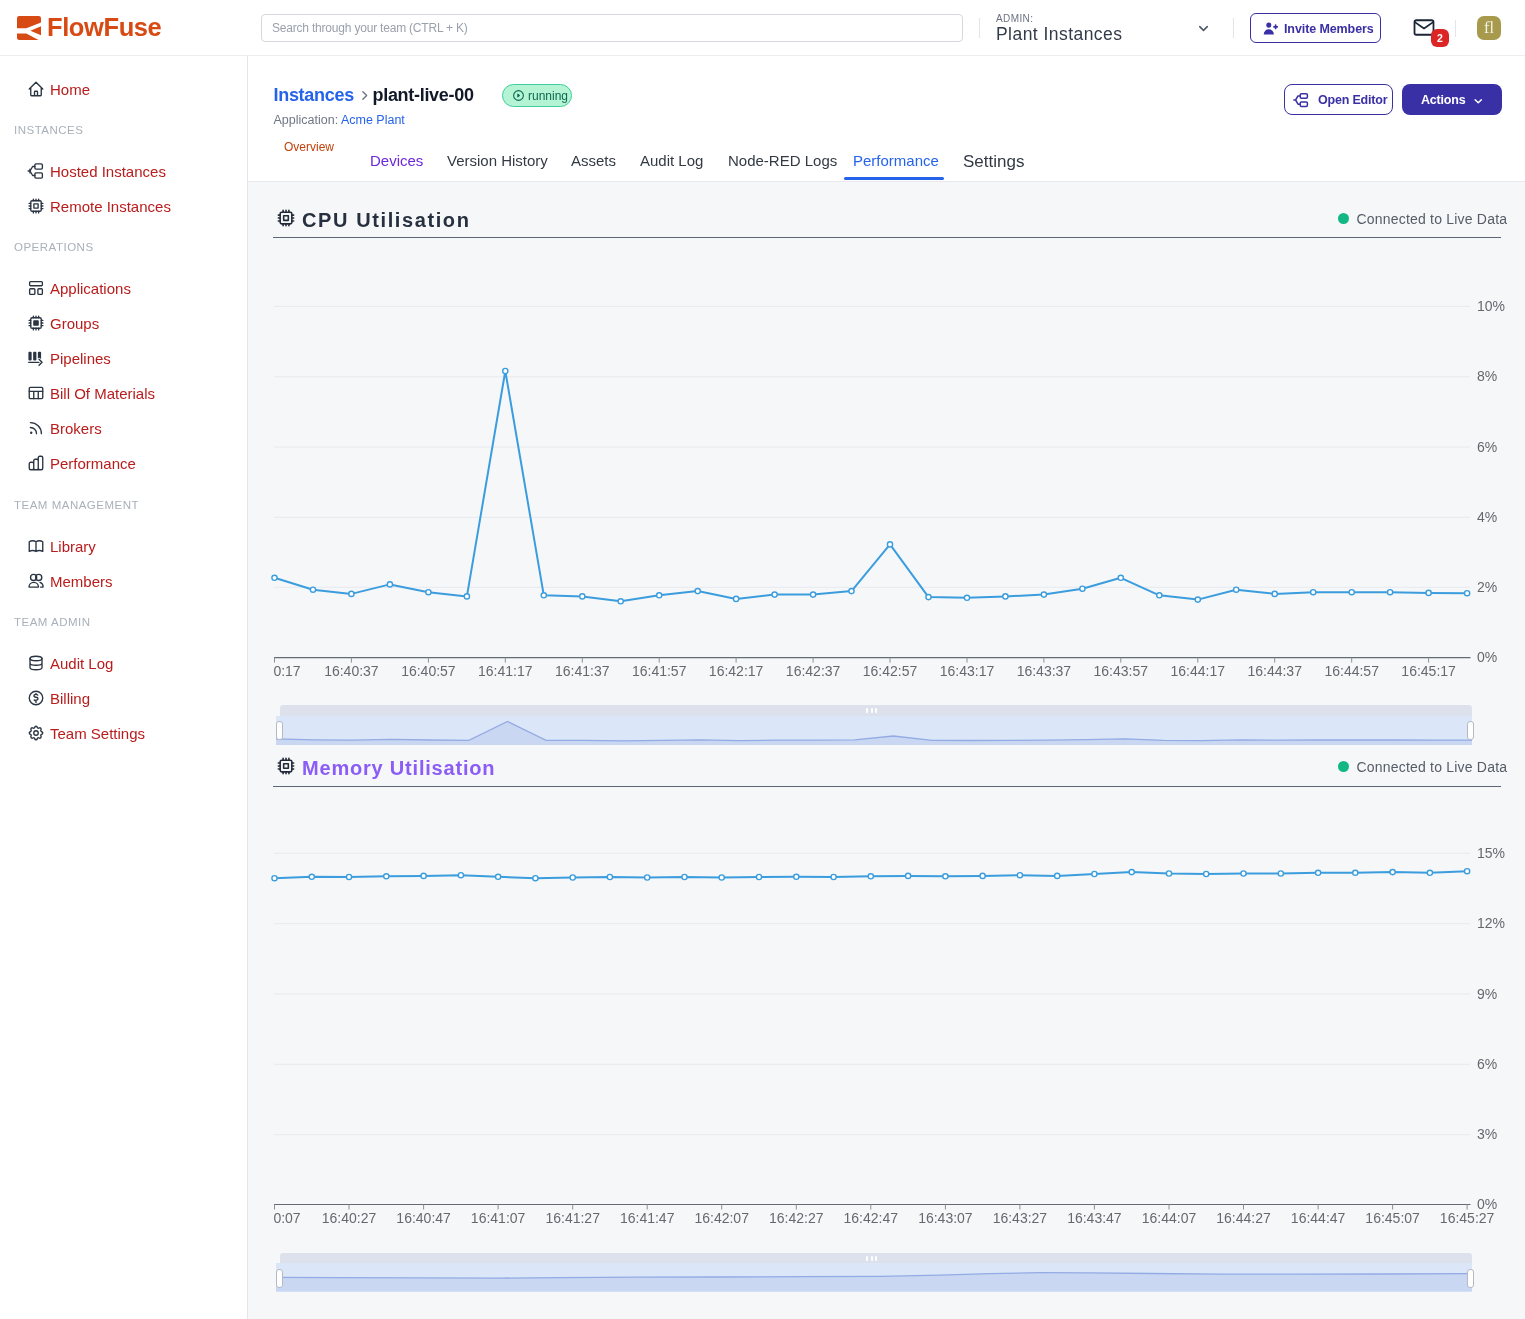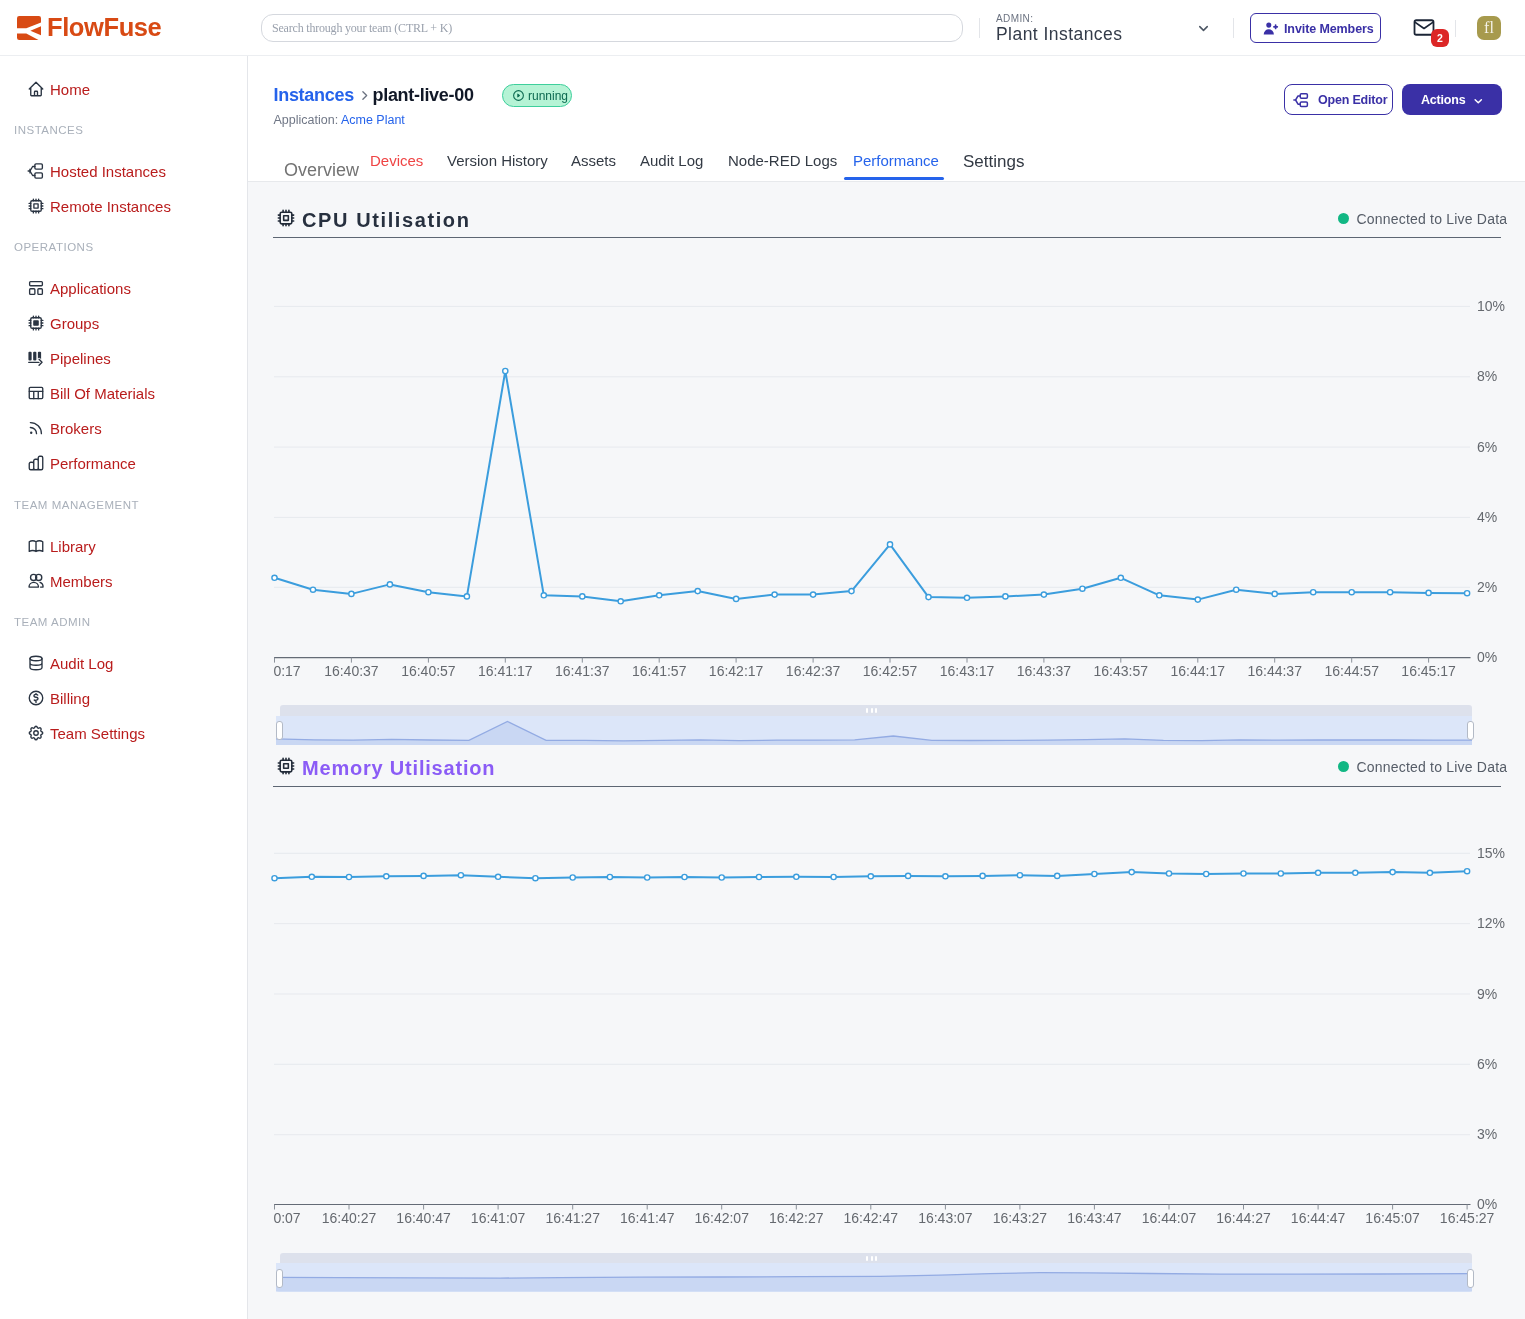--- a/index.html
+++ b/index.html
@@ -19,21 +19,21 @@
 <body>
 <div id="main"></div>
 <div id="header"></div>
 <div id="sidebar"></div>
 <div id="topbar"></div>
 <svg class="abs" style="left:17px;top:16px" width="24" height="24" viewBox="0 0 24 24">
     <rect x="0" y="0" width="24" height="24" rx="2.2" fill="#d84a14"></rect>
     <path d="M0 12.3 L9.3 12.3 L24 6.4 L24 10.2 L13.4 14.8 L24 19.3 L24 23.9 L21.5 24 L9.3 17.5 L0 17.5 Z" fill="#fff"></path>
   </svg>
 <div class="abs" style="left:47px;top:13px;font-size:25.5px;font-weight:bold;color:#d84a14;letter-spacing:-0.4px">FlowFuse</div>
-<input class="abs" style="left: 261px; top: 14px; width: 702px; height: 28px; border: 1px solid rgb(213, 216, 222); border-radius: 12px; padding-left: 10px; font-size: 12px; letter-spacing: -0.2px; color: rgb(51, 51, 51); outline: none; font-family: Liberation Serif, serif;" placeholder="Search through your team (CTRL + K)">
+<input class="abs" style="left: 261px; top: 14px; width: 702px; height: 28px; border: 1px solid rgb(213, 216, 222); border-radius: 4px; padding-left: 10px; font-size: 12px; letter-spacing: -0.2px; color: rgb(51, 51, 51); outline: none; font-family: Liberation Sans, sans-serif;" placeholder="Search through your team (CTRL + K)">
 <style>::placeholder{color:#9aa1ad;opacity:1}</style>
 <div class="vdiv" style="left:979px;top:18px;height:20px"></div>
 <div class="abs" style="left:996px;top:13px;font-size:10px;color:#6b7280;letter-spacing:.4px">ADMIN:</div>
 <div class="abs" style="left:996px;top:23.5px;font-size:17.5px;letter-spacing:0.45px;color:#333b49">Plant Instances</div>
 <svg class="abs" style="left:1196px;top:21px" width="15" height="15" viewBox="0 0 24 24" fill="none" stroke="#4b5563" stroke-width="2.4" stroke-linecap="round" stroke-linejoin="round">
     <path d="M6 9l6 6 6-6"></path>
   </svg>
 <div class="vdiv" style="left:1233px;top:18px;height:20px"></div>
 <div class="abs" style="left:1250px;top:13px;width:131px;height:30px;border:1px solid #3a30a6;border-radius:6px;background:#fff"></div>
 <svg class="abs" style="left:1262px;top:20px" width="17" height="17" viewBox="0 0 20 20" fill="#3a30a6">
@@ -146,22 +146,22 @@
     <rect x="11" y="3.5" width="9.5" height="6" rx="1.5"></rect>
     <rect x="11" y="14.5" width="9.5" height="6" rx="1.5"></rect>
     <path d="M11 6.5H8L4.8 12 8 17.5h3M2.5 12h2.3"></path>
   </svg>
 <div class="abs" style="left:1318px;top:92.5px;font-size:12.5px;font-weight:bold;letter-spacing:-0.2px;color:#3a30a6">Open Editor</div>
 <div class="abs" style="left:1402px;top:84px;width:100px;height:31px;border-radius:8px;background:#3a30a6"></div>
 <div class="abs" style="left:1421px;top:92.5px;font-size:12.5px;font-weight:bold;letter-spacing:-0.2px;color:#fff">Actions</div>
 <svg class="abs" style="left:1472px;top:94.5px" width="12.5" height="12.5" viewBox="0 0 24 24" fill="none" stroke="#fff" stroke-width="2.8" stroke-linecap="round" stroke-linejoin="round">
     <path d="M6 9l6 6 6-6"></path>
   </svg>
-<div class="abs" style="left:284px;top:160px;font-size:18px;color:#737373">Overview</div>
-<div class="abs" style="left:370px;top:152px;font-size:15px;color:#ef4444">Devices</div>
+<div class="abs" style="left:284px;top:140px;font-size:12px;color:#c2410c">Overview</div>
+<div class="abs" style="left:370px;top:152px;font-size:15px;color:#6d28d9">Devices</div>
 <div class="abs" style="left:447px;top:152px;font-size:15px;color:#333a44">Version History</div>
 <div class="abs" style="left:571px;top:152px;font-size:15px;color:#333a44">Assets</div>
 <div class="abs" style="left:640px;top:152px;font-size:15px;color:#333a44">Audit Log</div>
 <div class="abs" style="left:728px;top:152px;font-size:15px;color:#333a44">Node-RED Logs</div>
 <div class="abs" style="left:853px;top:152px;font-size:15px;color:#2563eb">Performance</div>
 <div class="abs" style="left:963px;top:152px;font-size:17px;color:#333a44">Settings</div>
 <div class="abs" style="left:844px;top:177px;width:100px;height:3px;background:#2563eb;border-radius:2px"></div>
 <svg class="abs" style="left:276px;top:208px" width="20" height="20" viewBox="0 0 24 24" fill="none" stroke="#222b38" stroke-width="1.9" stroke-linecap="round" stroke-linejoin="round">
     <rect x="5" y="5" width="14" height="14" rx="1.8"></rect>
     <rect x="9.2" y="9.2" width="5.6" height="5.6"></rect>

